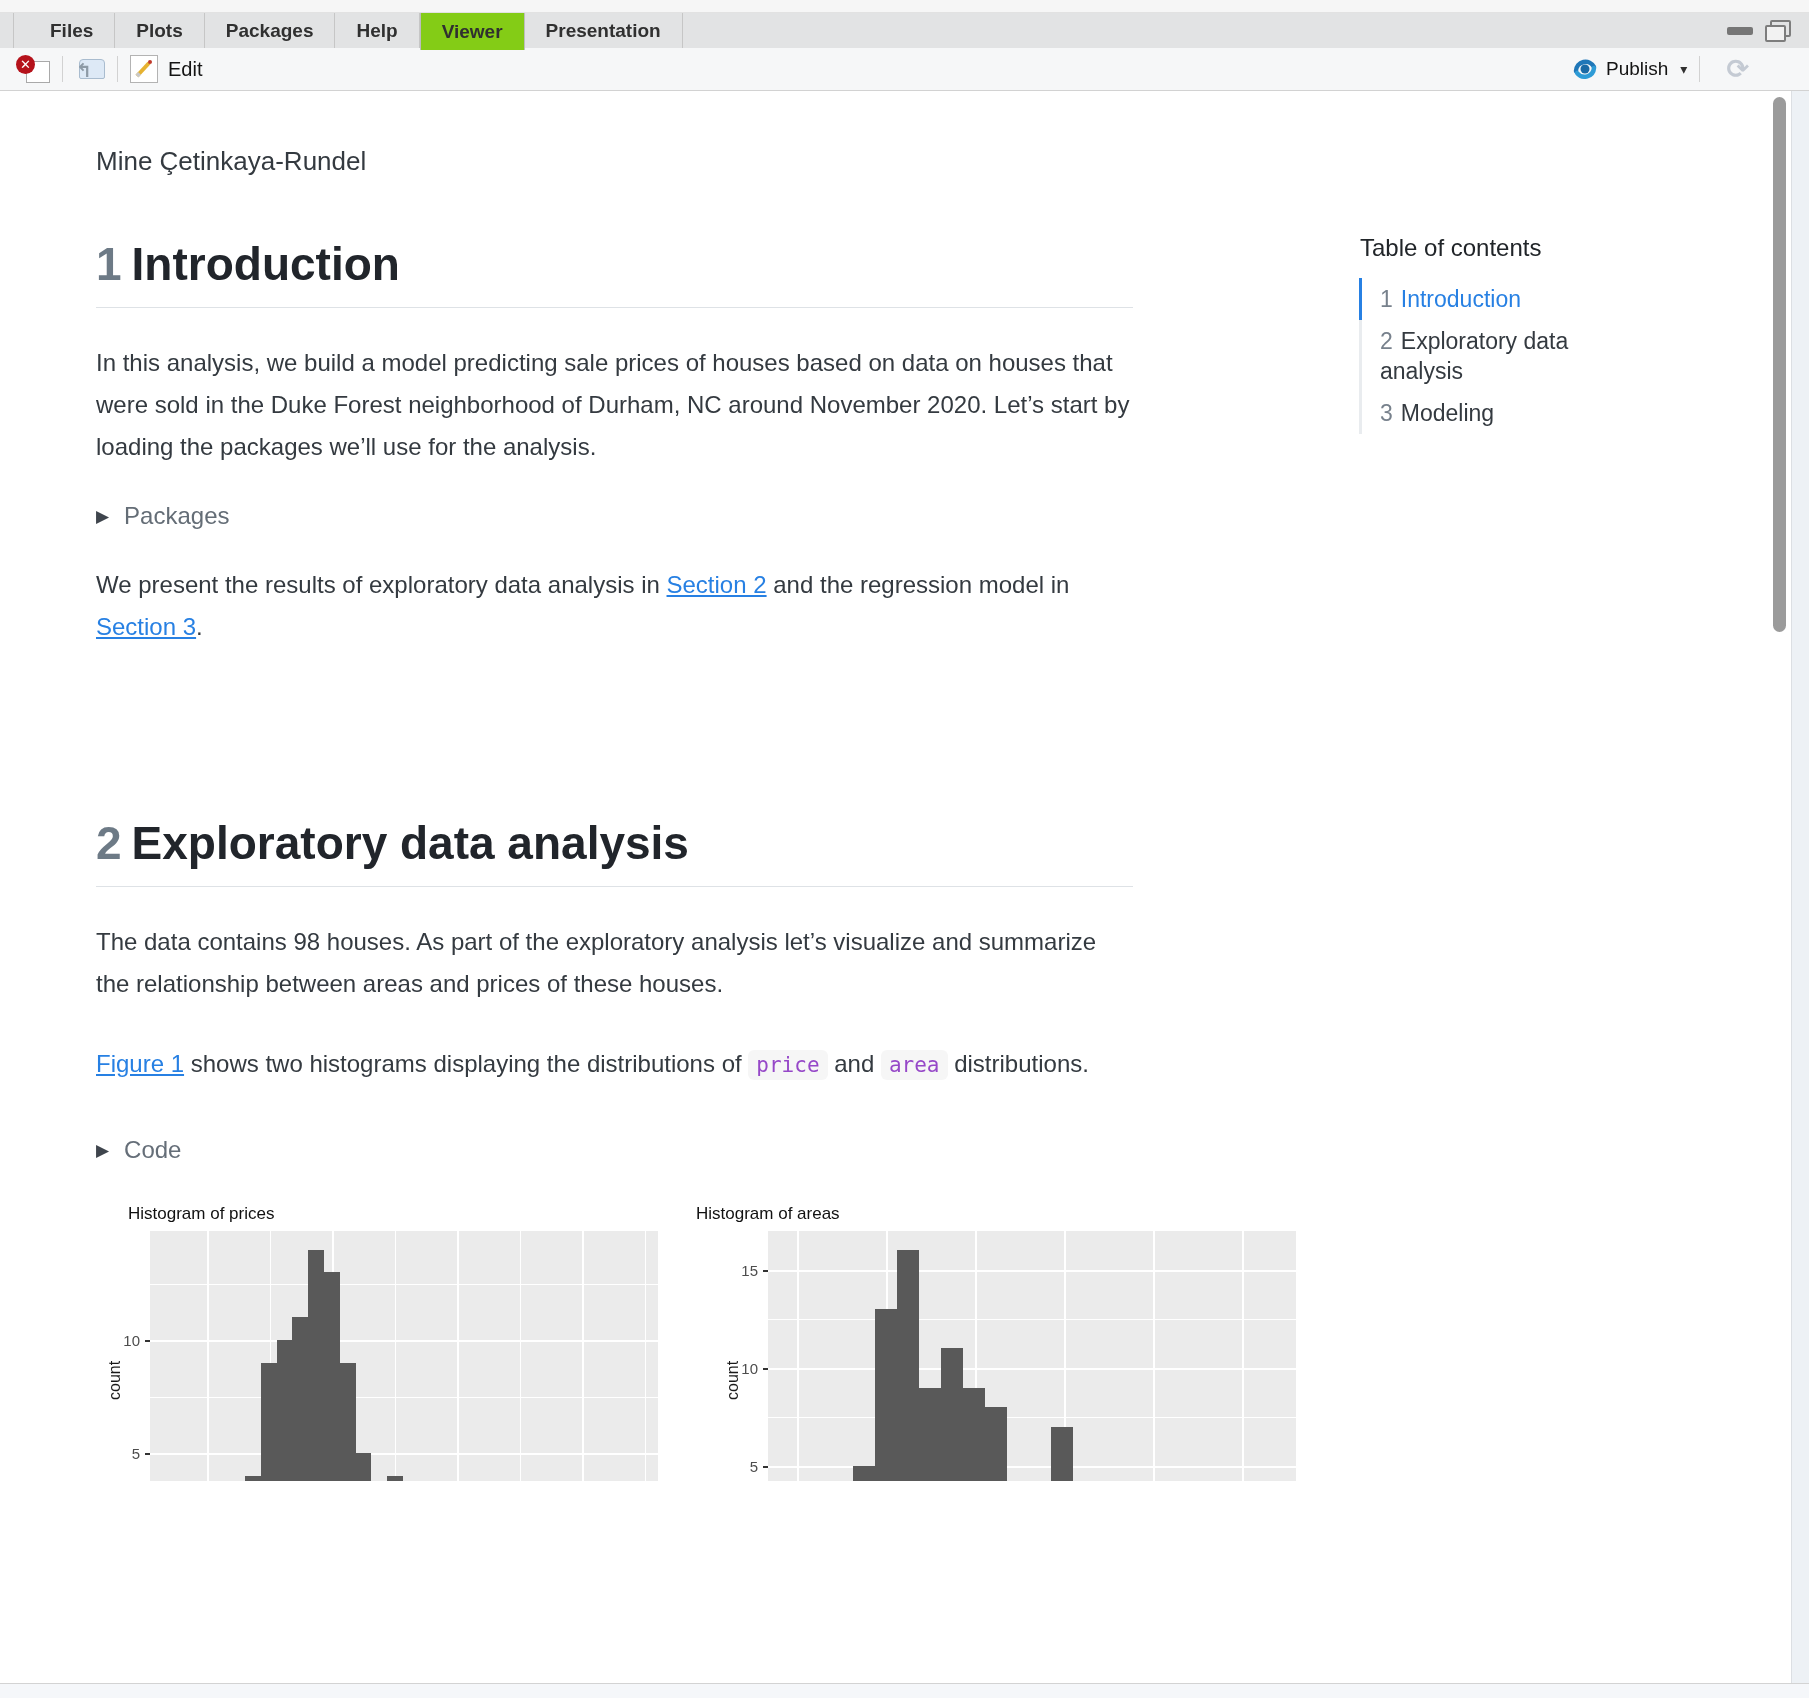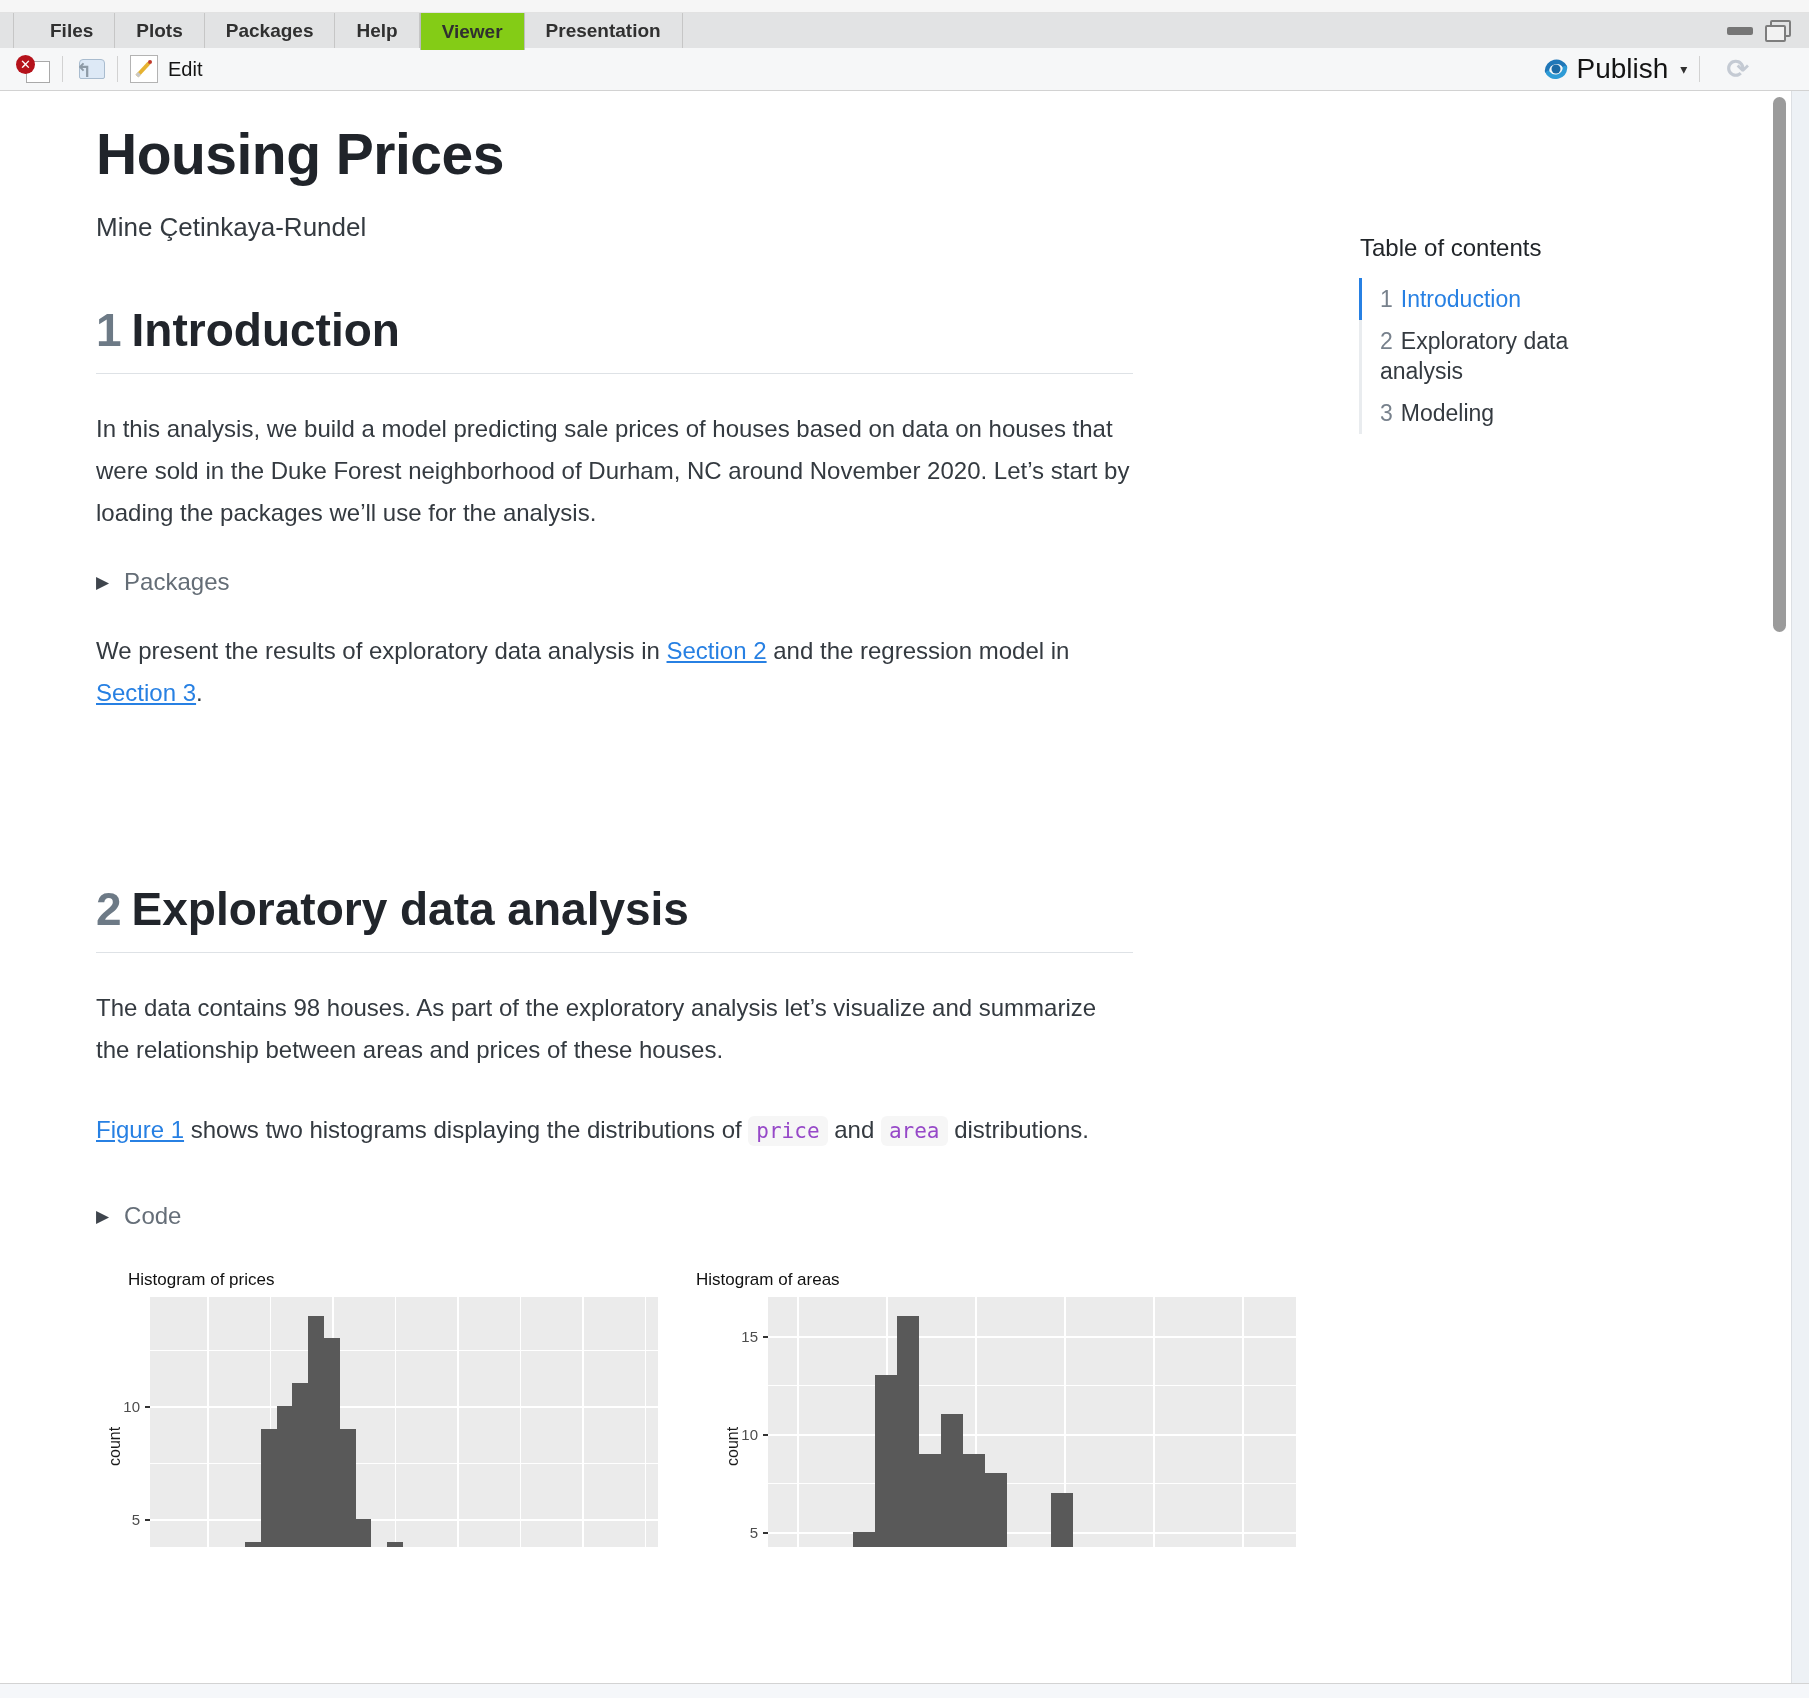--- a/index.html
+++ b/index.html
@@ -29,21 +29,21 @@
   .icon-stop .badge{position:absolute;left:0;top:0;width:19px;height:19px;border-radius:50%;background:#b5121b;color:#fff;
         font-size:13px;font-weight:700;display:flex;align-items:center;justify-content:center;}
   .icon-popout{position:relative;width:30px;height:24px;}
   .icon-popout .win{position:absolute;right:0;top:2px;width:24px;height:18px;background:#dde9f6;border:1px solid #a9bccf;border-radius:4px 4px 2px 2px;}
   .icon-popout .arr{position:absolute;left:1px;bottom:1px;color:#8d9aa6;font-size:19px;font-weight:700;line-height:1;}
   .icon-edit{position:relative;width:26px;height:26px;background:#fff;border:1px solid #b3b3b3;}
   .icon-edit svg{position:absolute;left:2px;top:2px;}
   .tb-label{font-size:20px;color:#141414;margin-left:10px;}
   .tb-right{margin-left:auto;display:flex;align-items:center;margin-right:60px;}
   .icon-publish{width:26px;height:26px;margin-right:8px;}
-  .publish-label{font-size:28px;color:#141414;}
+  .publish-label{font-size:19px;color:#141414;}
   .caret{font-size:14px;color:#303030;margin-left:12px;}
   .icon-refresh{font-size:27px;color:#c4cad3;font-weight:700;margin-left:14px;line-height:1;}
   
   .content{position:absolute;left:0;top:91px;width:1791px;height:1592px;background:#fff;overflow:hidden;}
   .doc{margin:0;padding:30px 0 0 96px;width:1037px;color:#343a40;}
   .doc-title{font-size:57px;line-height:66px;font-weight:700;color:#20242a;margin:0;letter-spacing:-0.5px;}
   .doc-author{font-size:26px;line-height:36px;font-weight:400;color:#343a40;margin-top:22px;}
   h1.sec{font-size:46px;line-height:54px;font-weight:700;color:#21252b;margin:58px 0 0 0;
          padding-bottom:16px;border-bottom:1px solid #dee2e6;}
   h1.sec.sec2{margin-top:168px;}
@@ -133,21 +133,20 @@
     </svg>
     <span class="publish-label">Publish</span>
     <span class="caret">▾</span>
     <div class="tb-sep"></div>
     <span class="icon-refresh">⟳</span>
   </div>
 </div>
 
 <div class="content">
   <div class="doc">
-    <div class="doc-title">Housing Prices</div>
     <div class="doc-author">Mine Çetinkaya-Rundel</div>
 
     <h1 class="sec">
       <span class="secnum">1</span><span>Introduction</span>
     </h1>
 
     <p class="body">In this analysis, we build a model predicting sale prices of houses based on data on houses that were sold in the Duke Forest neighborhood of Durham, NC around November 2020. Let’s start by loading the packages we’ll use for the analysis.</p>
 
     <div class="disclosure">
       <span class="disc-tri">▶</span>

